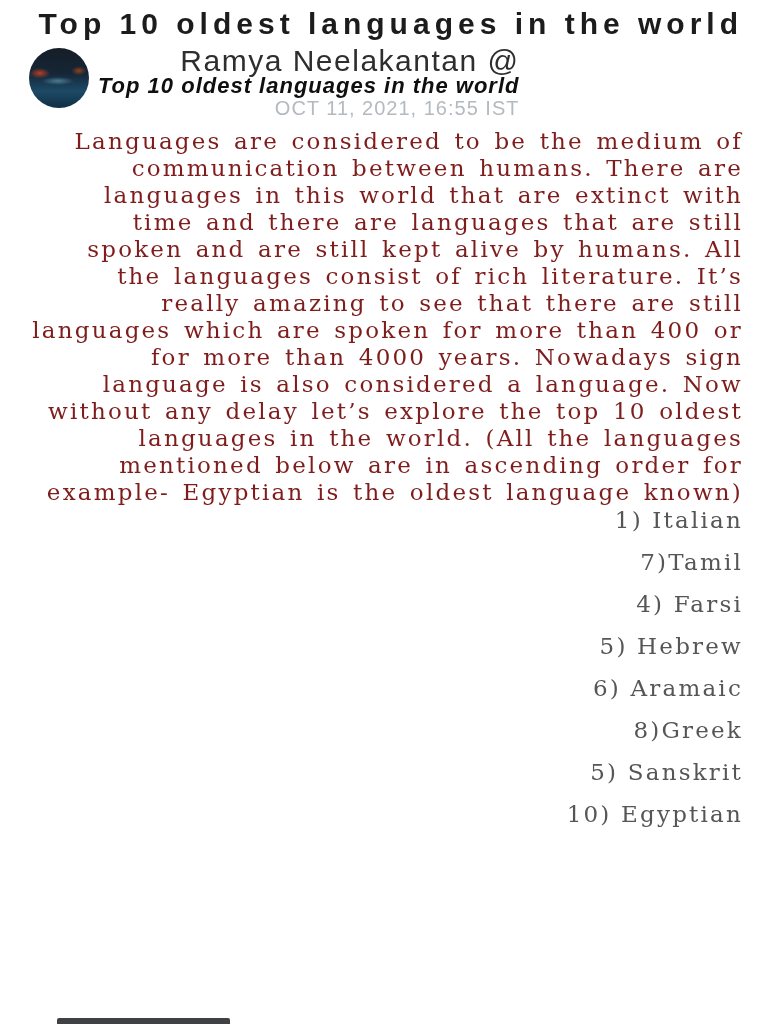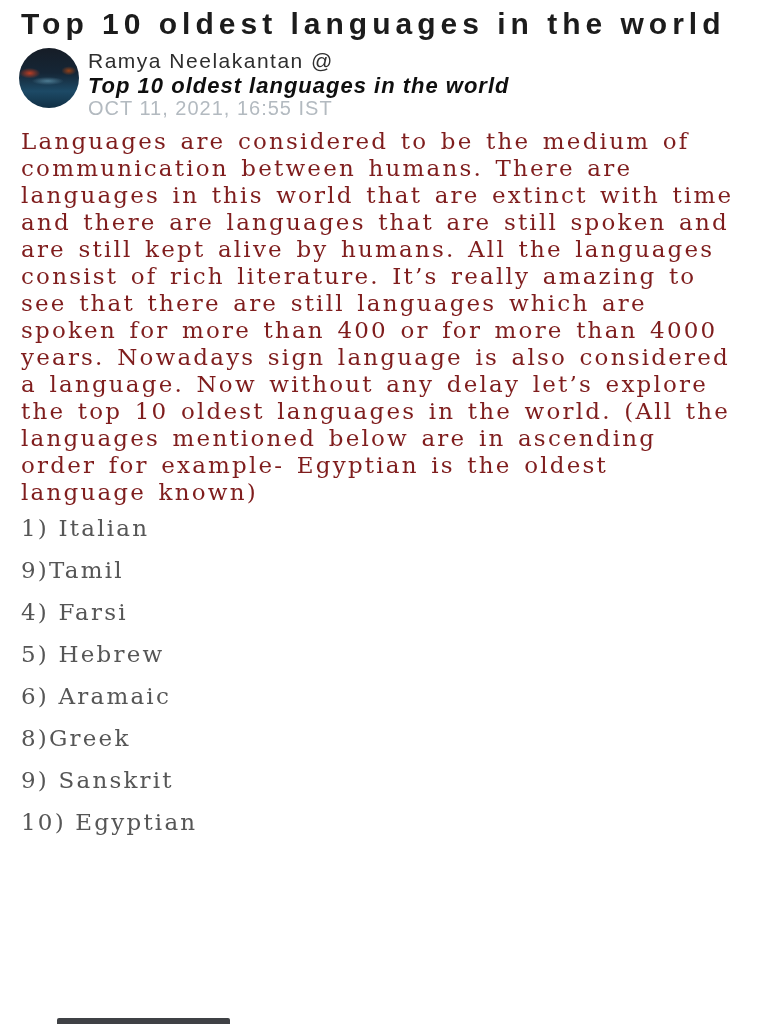--- a/index.html
+++ b/index.html
@@ -4,21 +4,22 @@
 <style>
   * { box-sizing: border-box; margin: 0; padding: 0; }
   html, body {
     width: 768px; height: 1024px;
     background: #ffffff;
     overflow: hidden;
     position: relative;
     font-family: "Liberation Sans", sans-serif;
   }
   .content {
-    padding: 8px 25px 0 21px;
+    padding: 8px 25px 0 31px;
+    text-align: right;
   }
   .page-title {
     font-family: "Liberation Sans", sans-serif;
     font-weight: 800;
     font-size: 30px;
     line-height: 32px;
     letter-spacing: 5px;
     color: #1c1c1c;
     margin-bottom: 8px;
   }
@@ -36,21 +37,21 @@
       radial-gradient(ellipse 14px 7px at 18% 42%, rgba(196,62,34,0.95), rgba(196,62,34,0) 75%),
       radial-gradient(ellipse 10px 6px at 83% 38%, rgba(170,70,20,0.85), rgba(170,70,20,0) 75%),
       radial-gradient(ellipse 20px 5px at 48% 55%, rgba(120,180,205,0.55), rgba(120,180,205,0) 80%),
       linear-gradient(180deg, #161d27 0%, #152636 42%, #1d4a66 72%, #102f44 100%);
   }
   .byline-text {
     margin-left: 9px;
     padding-top: 1px;
   }
   .author-name {
-    font-size: 21px;
+    font-size: 30px;
     line-height: 24px;
     letter-spacing: 1.5px;
     color: #2e2e2e;
   }
   .article-subtitle {
     font-style: italic;
     font-weight: 700;
     font-size: 22px;
     line-height: 25px;
     letter-spacing: 1px;
@@ -66,21 +67,21 @@
     margin-top: 9px;
     font-family: "DejaVu Serif", serif;
     font-size: 23px;
     line-height: 27px;
     letter-spacing: 2.2px;
     word-spacing: 3px;
     color: #7f1d1d;
     max-width: 714px;
   }
   .language-list {
-    margin-top: 8px;
+    margin-top: 0;
   }
   .language-item {
     font-family: "DejaVu Serif", serif;
     font-size: 23px;
     line-height: 28px;
     letter-spacing: 2.2px;
     color: #565656;
     margin-bottom: 14px;
   }
   .partial-embed-bar {
@@ -106,24 +107,24 @@
       <div class="author-name">Ramya Neelakantan @</div>
       <div class="article-subtitle">Top 10 oldest languages in the world</div>
       <div class="publish-date">OCT 11, 2021, 16:55 IST</div>
     </div>
   </div>
 
   <p class="intro-paragraph">Languages are considered to be the medium of communication between humans. There are languages in this world that are extinct with time and there are languages that are still spoken and are still kept alive by humans. All the languages consist of rich literature. It’s really amazing to see that there are still languages which are spoken for more than 400 or for more than 4000 years. Nowadays sign language is also considered a language. Now without any delay let’s explore the top 10 oldest languages in the world. (All the languages mentioned below are in ascending order for example- Egyptian is the oldest language known)</p>
 
   <div class="language-list">
     <p class="language-item">1) Italian</p>
-    <p class="language-item">9)Tamil</p>
+    <p class="language-item">7)Tamil</p>
     <p class="language-item">4) Farsi</p>
     <p class="language-item">5) Hebrew</p>
     <p class="language-item">6) Aramaic</p>
     <p class="language-item">8)Greek</p>
-    <p class="language-item">9) Sanskrit</p>
+    <p class="language-item">5) Sanskrit</p>
     <p class="language-item">10) Egyptian</p>
   </div>
 
 </div>
 
 <div class="partial-embed-bar"></div>
 
 </body></html>

